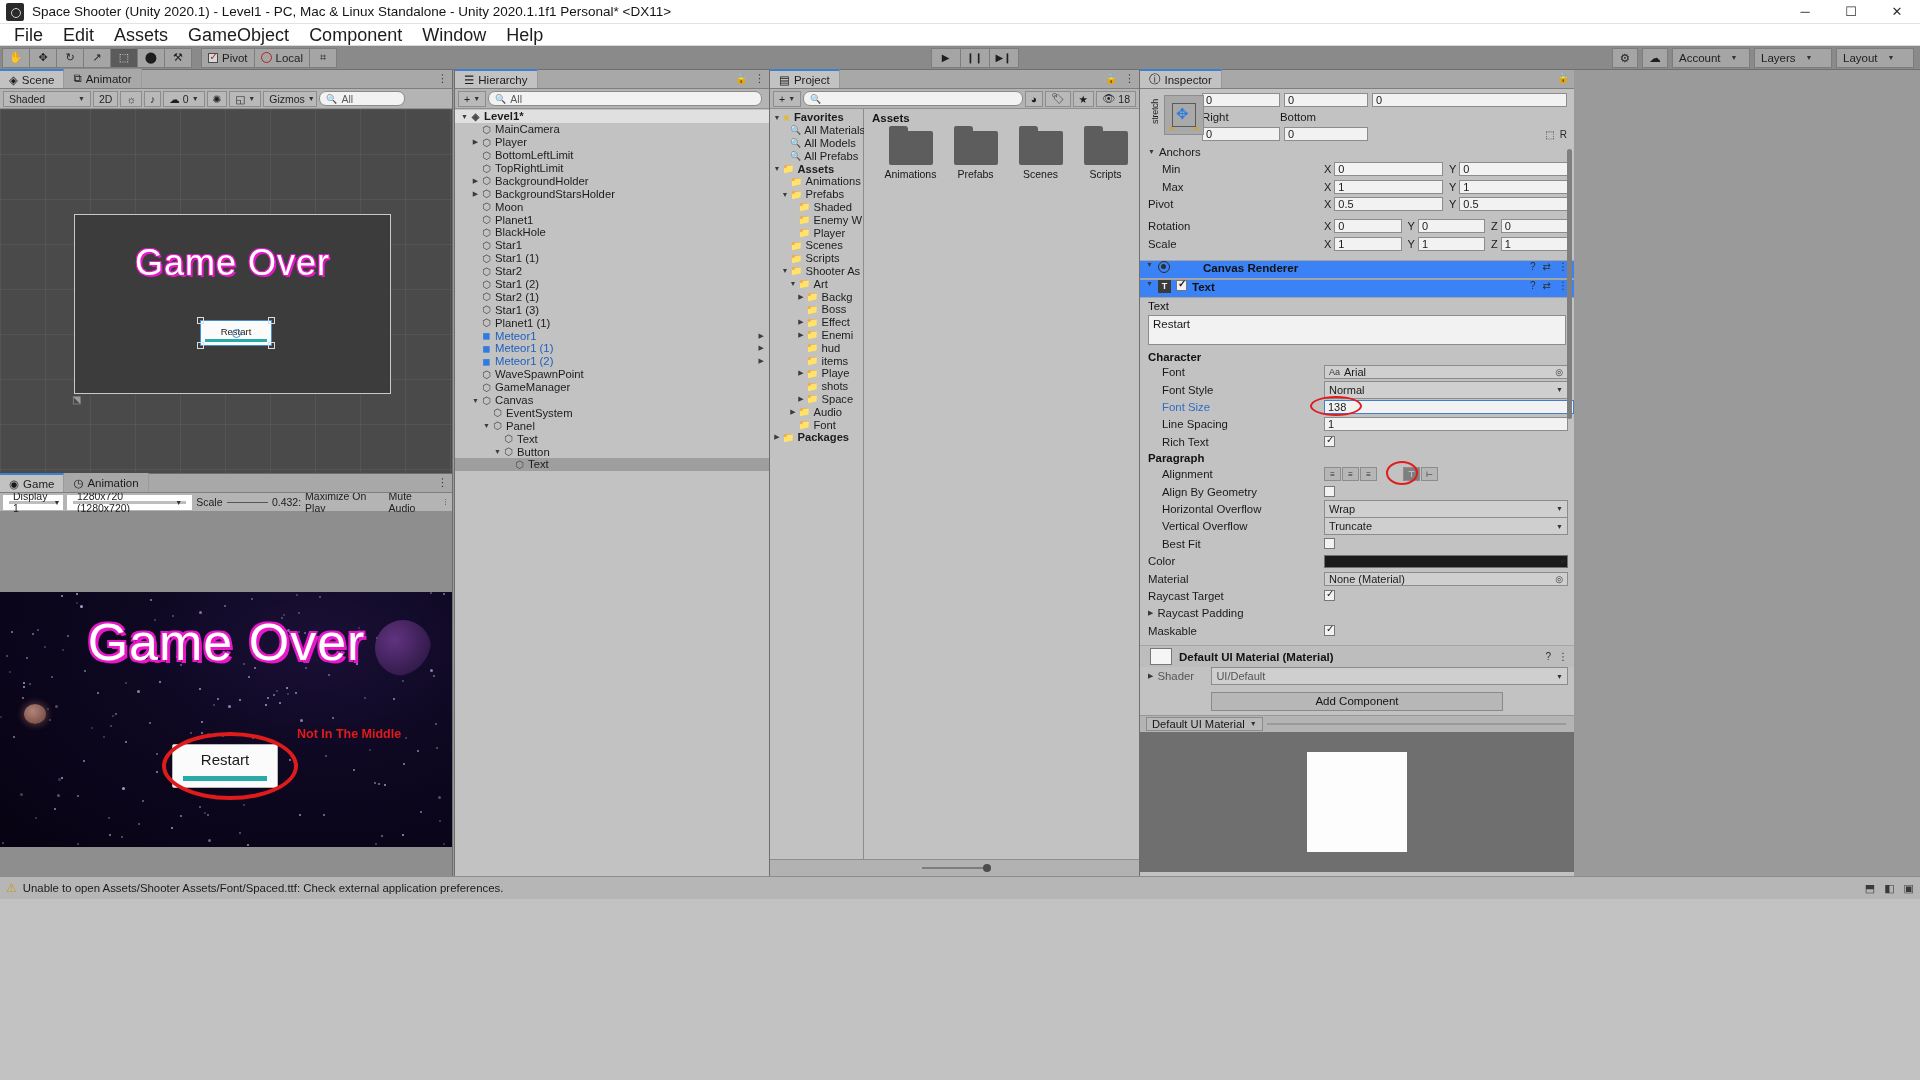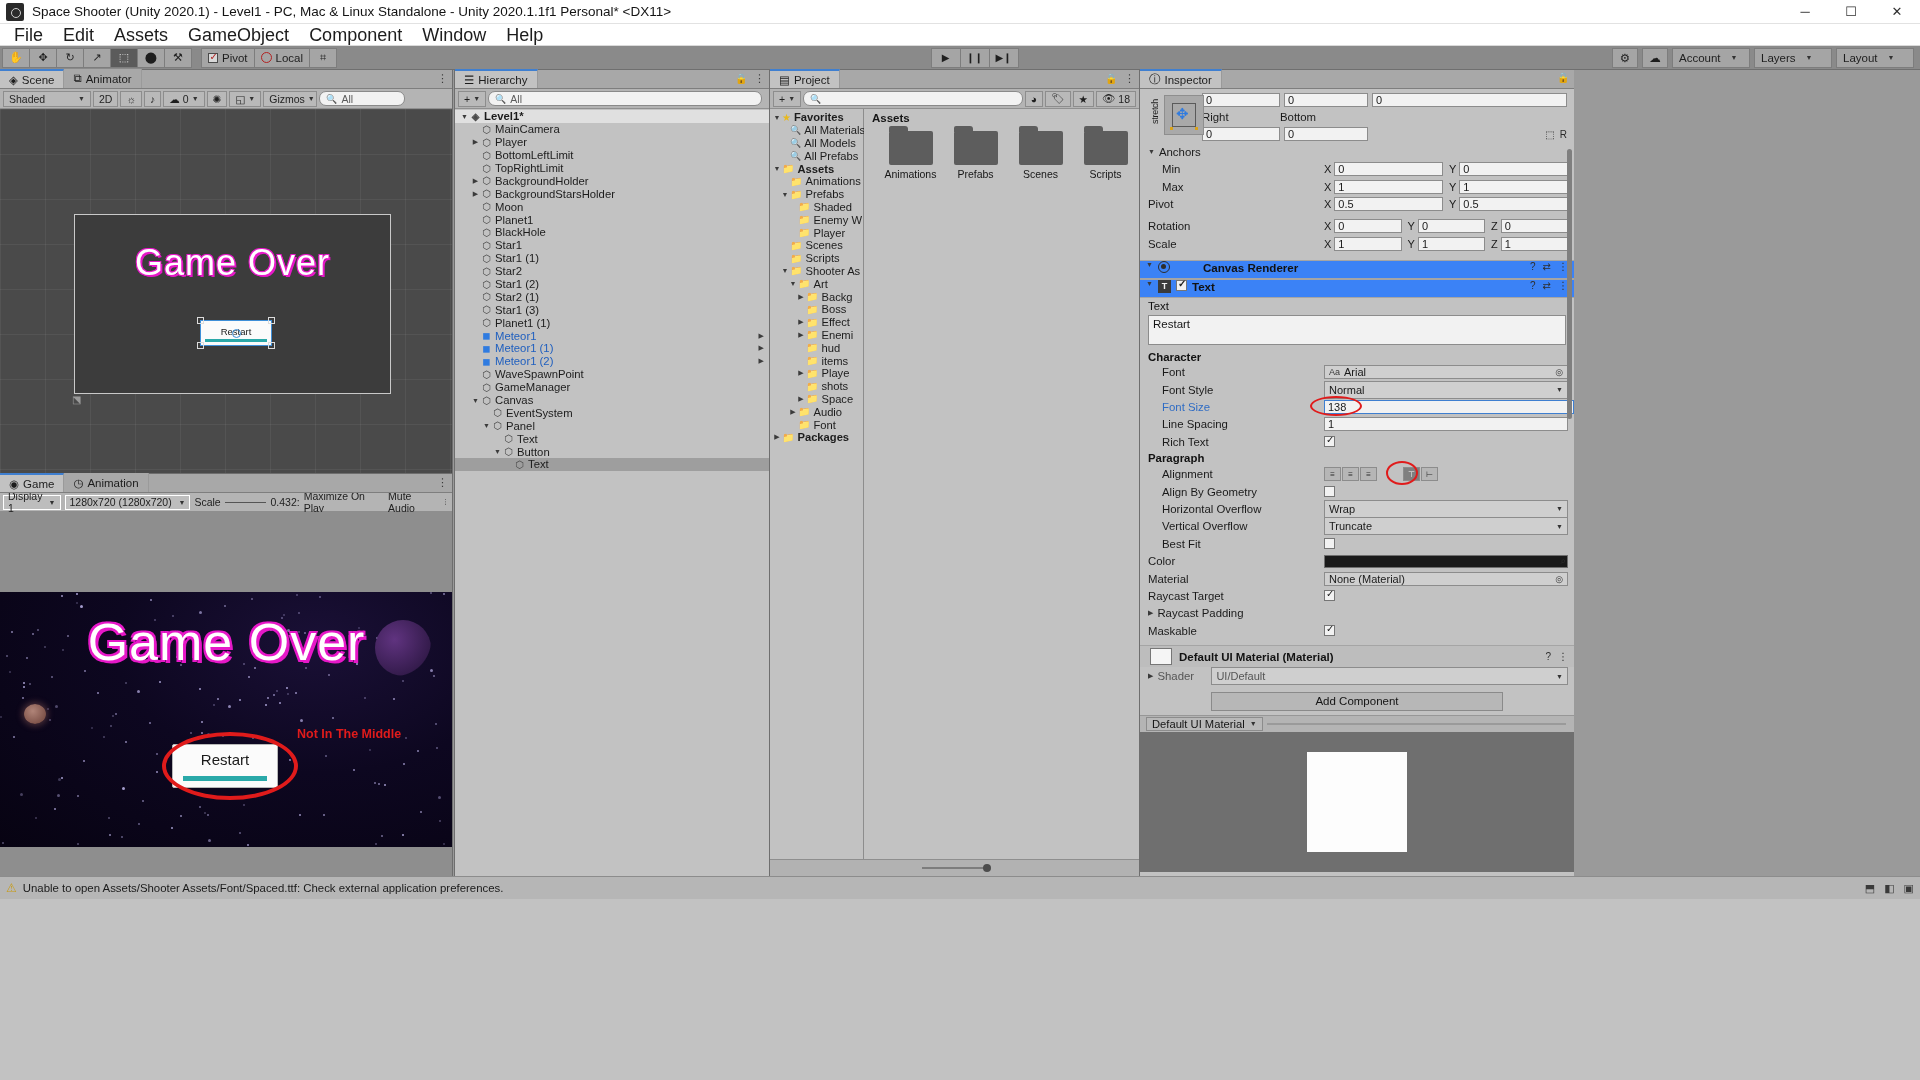--- a/index.html
+++ b/index.html
@@ -133,21 +133,21 @@
     border: 1.5px solid #3f8fd8; border-radius: 50%;
   }
   .scene-cam-ic { position: absolute; left: 70px; bottom: 92px; font-size: 10px; color: #9a9a9a; }
   
   #game-panel { width: 453px; }
   .game-toolbar {
     height: 19px; background: #b4b4b4; display: flex; align-items: center; gap: 4px;
     border-bottom: 1px solid #8e8e8e; padding: 0 3px; font-size: 10.5px; color: #1d1d1d;
   }
   .gt-sel {
-    height: 15px; background: #bdbdbd; border: 1px solid #ffffff; display: flex; align-items: center;
+    height: 15px; background: #bdbdbd; border: 6px solid #ffffff; display: flex; align-items: center;
     padding: 0 4px; gap: 6px;
   }
   .game-canvas { flex: 1; background: #8e8e8e; position: relative; overflow: hidden; }
   .game-render {
     position: absolute; left: 0; top: 80px; width: 453px; height: 255px;
     background: radial-gradient(ellipse at 70% 20%, #1a1036 0%, #0d0720 45%, #070312 100%);
     overflow: hidden;
   }
   .game-gameover {
     position: absolute; left: 50%; top: 20px; transform: translateX(-50%);

